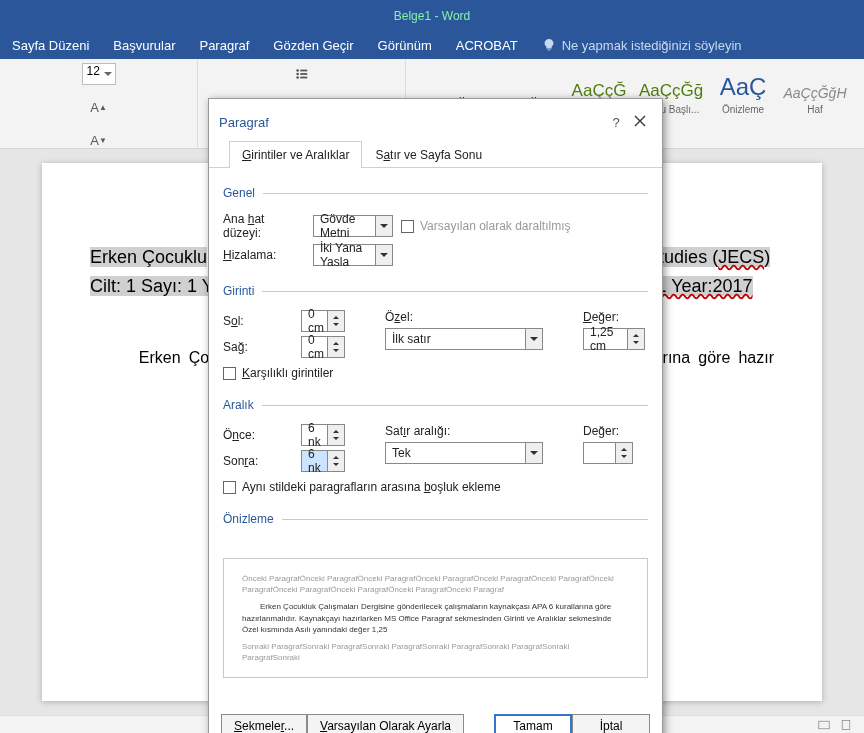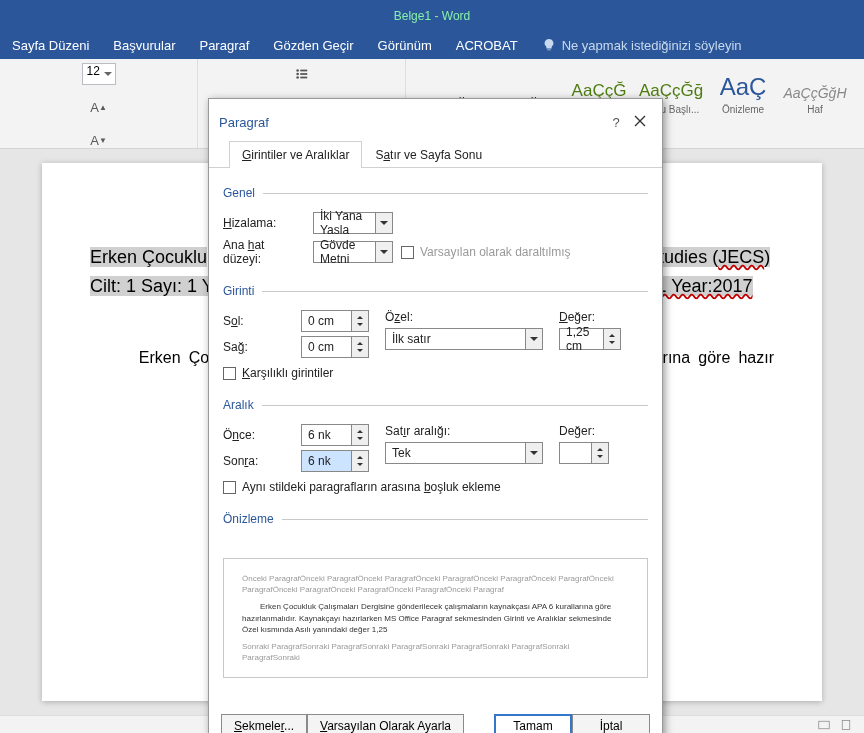--- a/index.html
+++ b/index.html
@@ -60,32 +60,32 @@
 fieldset.g { border:none; border-top:1px solid #c8c8c8; margin:8px 0 14px; padding:8px 0 0; }
 fieldset.g legend { padding-right:8px; color:#2b579a; font-size:12px; }
 .row { display:flex; align-items:center; margin:4px 0; gap:8px; }
 .lbl { width:82px; }
 .lbl .ul, .row .ul { text-decoration:underline; }
 .combo, .spin { height:22px; border:1px solid #888; background:#fff; display:flex; align-items:center; position:relative; }
 .combo { padding:0 18px 0 6px; }
 .combo .arr { position:absolute; right:0; top:0; width:17px; height:100%; border-left:1px solid #888; background:#efefef; display:flex; align-items:center; justify-content:center; }
 .combo .arr::after { content:''; border:4px solid transparent; border-top-color:#333; margin-top:3px; }
 .combo.w80{width:80px;} .combo.w160{width:158px;}
-.spin { padding:0 18px 0 6px; width:68px; }
+.spin { padding:0 18px 0 6px; width:44px; }
 .spin.selected { background:#cce4ff; }
 .spin .spinbtn { position:absolute; right:0; top:0; width:17px; height:100%; border-left:1px solid #888; background:#efefef; display:flex; flex-direction:column; }
 .spin .spinbtn div { flex:1; display:flex; align-items:center; justify-content:center; }
 .spin .spinbtn div::after { content:''; border:3px solid transparent; }
 .spin .spinbtn .up::after{ border-bottom-color:#333; }
 .spin .spinbtn .dn::after{ border-top-color:#333; }
 .chk { display:flex; align-items:center; gap:6px; }
 .chk .box { width:13px; height:13px; border:1px solid #666; background:#fff; }
 .disabled { color:#999; }
 
-.cols { display:flex; gap:16px; }
+.cols { display:flex; gap:40px; }
 .col { flex:0 0 auto; }
 .col .lbl { width:70px; display:inline-block; }
 .col2 .lbl { width:78px; }
 
 .preview { border:1px solid #c8c8c8; margin-top:24px; padding:14px 18px; font-size:8px; color:#9a9a9a; line-height:1.4; }
 .preview .sample { color:#333; font-size:8px; margin:6px 0; }
 
 .dlg-buttons { display:flex; padding:10px 12px 12px; align-items:center; }
 .dlg-buttons .spacer { flex:1; }
 .btn { min-width:78px; height:24px; border:1px solid #8a8a8a; background:#f4f4f4; font-size:12px; padding:0 12px; }
@@ -312,37 +312,37 @@
   </div>
   <div class="dlg-tabs">
     <div class="dlg-tab active"><span class="ul">G</span>irintiler ve Aralıklar</div>
     <div class="dlg-tab">S<span class="ul">a</span>tır ve Sayfa Sonu</div>
   </div>
   <div class="dlg-body">
 
     <fieldset class="g">
       <legend>Genel</legend>
       <div class="row">
-        <span class="lbl"><span class="ul">H</span>izalama:</span>
-        <div class="combo w80">
-            <span>İki Yana Yasla</span>
-            <span class="arr"></span>
-          </div>
-      </div>
-      <div class="row">
         <span class="lbl">Ana <span class="ul">h</span>at düzeyi:</span>
         <div class="combo w80">
             <span>Gövde Metni</span>
             <span class="arr"></span>
           </div>
         <span class="chk disabled">
             <span class="box"></span>
             <span>Varsayılan olarak daraltılmış</span>
           </span>
       </div>
+      <div class="row">
+        <span class="lbl"><span class="ul">H</span>izalama:</span>
+        <div class="combo w80">
+            <span>İki Yana Yasla</span>
+            <span class="arr"></span>
+          </div>
+      </div>
     </fieldset>
 
     <fieldset class="g">
       <legend>Girinti</legend>
       <div class="cols">
         <div class="col">
           <div class="row">
               <span class="lbl">S<span class="ul">o</span>l:</span>
             <div class="spin">
                 <span>0 cm</span>

